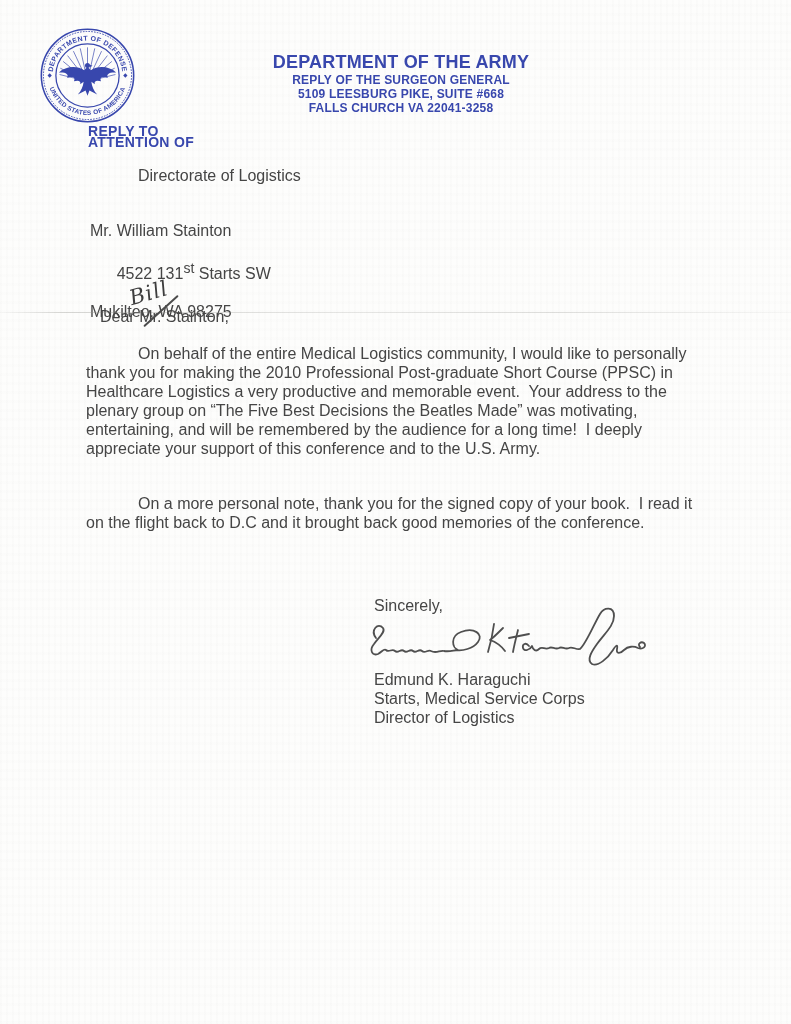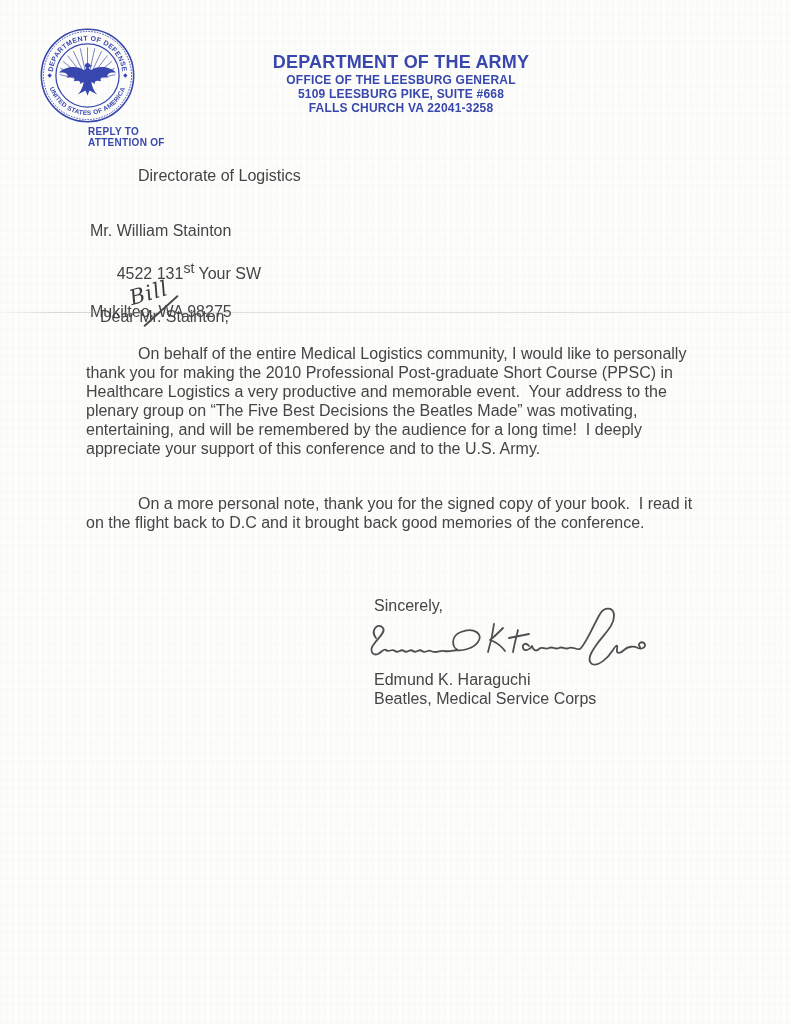--- a/index.html
+++ b/index.html
@@ -18,21 +18,21 @@
     font-family:"Liberation Sans", sans-serif;
     color:var(--ink);
     overflow:hidden;
   }
   .abs{position:absolute;}
   .line{white-space:pre;}
   
   .lh-block{left:236px;top:39px;width:330px;text-align:center;color:var(--blue);}
   .lh-title{font-size:18px;font-weight:bold;line-height:22px;letter-spacing:0.2px;margin-top:12px;}
   .lh-sub{font-size:12px;font-weight:bold;line-height:14px;letter-spacing:0.2px;}
-  .reply-block{left:88px;top:126px;color:var(--blue);font-size:10px;font-weight:bold;line-height:11px;letter-spacing:0.3px;}
+  .reply-block{left:88px;top:126px;color:var(--blue);font-size:14px;font-weight:bold;line-height:11px;letter-spacing:0.3px;}
   .seal{left:39px;top:27px;width:97px;height:97px;color:var(--blue);}
   .seal text{font-family:"Liberation Sans", sans-serif;font-weight:bold;}
   
   .body-text{font-size:16px;line-height:19.1px;color:var(--ink);}
   .para{text-indent:52px;}
   .sup{font-size:14px;vertical-align:6px;}
   
   .bill{left:129px;top:281px;font-family:"DejaVu Serif", serif;font-style:italic;font-size:21px;color:#3d3d3d;transform:rotate(-16deg);letter-spacing:1px;}
   .slash{left:138px;top:310px;width:46px;height:2px;background:#4c4c4c;transform:rotate(-42deg);border-radius:2px;}
   .crease{left:0;top:312px;width:791px;height:1px;
@@ -86,36 +86,36 @@
         C34.5 50.5 38 52 36 56 C40.5 54.5 43.5 55.5 42.5 59
         L46 56.5 C45.5 61.5 43.5 66 40 69.5 L48 65.5 L50 71 L52 65.5 L60 69.5
         C56.5 66 54.5 61.5 54 56.5 L57.5 59 C56.5 55.5 59.5 54.5 64 56
         C62 52 65.5 50.5 71 52.5 C69 48.5 72.5 46.5 79.5 47
         C73 40.5 61 39.5 53.5 44.5 Z"></path>
     </g>
   </svg>
 
   <div class="abs lh-block">
     <div class="lh-title">DEPARTMENT OF THE ARMY</div>
-    <div class="lh-sub">OFFICE OF THE LEESBURG GENERAL</div>
+    <div class="lh-sub">REPLY OF THE SURGEON GENERAL</div>
     <div class="lh-sub">5109 LEESBURG PIKE, SUITE #668</div>
     <div class="lh-sub">FALLS CHURCH VA 22041-3258</div>
   </div>
 
   <div class="abs reply-block">
     <div class="line">REPLY TO</div>
     <div class="line">ATTENTION OF</div>
   </div>
 
   <div class="abs body-text line" style="left:90px;top:166px;margin-left:48px;">Directorate of Logistics</div>
 
   <div class="abs body-text" style="left:90px;top:221px;">
     <div class="line">Mr. William Stainton</div>
     <div class="line">
-      <span>4522 131</span><span class="sup">st</span><span> Your SW</span>
+      <span>4522 131</span><span class="sup">st</span><span> Starts SW</span>
     </div>
     <div class="line">Mukilteo, WA 98275</div>
   </div>
 
   <div class="abs crease"></div>
 
   <div class="abs body-text line" style="left:90px;top:307px;margin-left:10px;">Dear Mr. Stainton,</div>
   <div class="abs bill">Bill</div>
   <div class="abs slash"></div>
 
@@ -148,16 +148,17 @@
              C206 42 210 46 214 45
              C220 40 228 20 234 10 C238 3 248 2 248 12
              C248 22 238 30 231 40 C226 47 220 56 226 60
              C232 63 242 54 247 46 C250 41 252 40 251 45
              C250 50 254 50 258 46 C262 42 268 42 272 44
              C277 46 281 42 278 39 C275 37 271 40 274 43"></path>
   </svg>
 
   <div class="abs body-text" style="left:374px;top:670px;">
     <div class="line">Edmund K. Haraguchi</div>
-    <div class="line">Beatles, Medical Service Corps</div>
+    <div class="line">Starts, Medical Service Corps</div>
+    <div class="line">Director of Logistics</div>
   </div>
 
 </div>
 
 </body></html>

